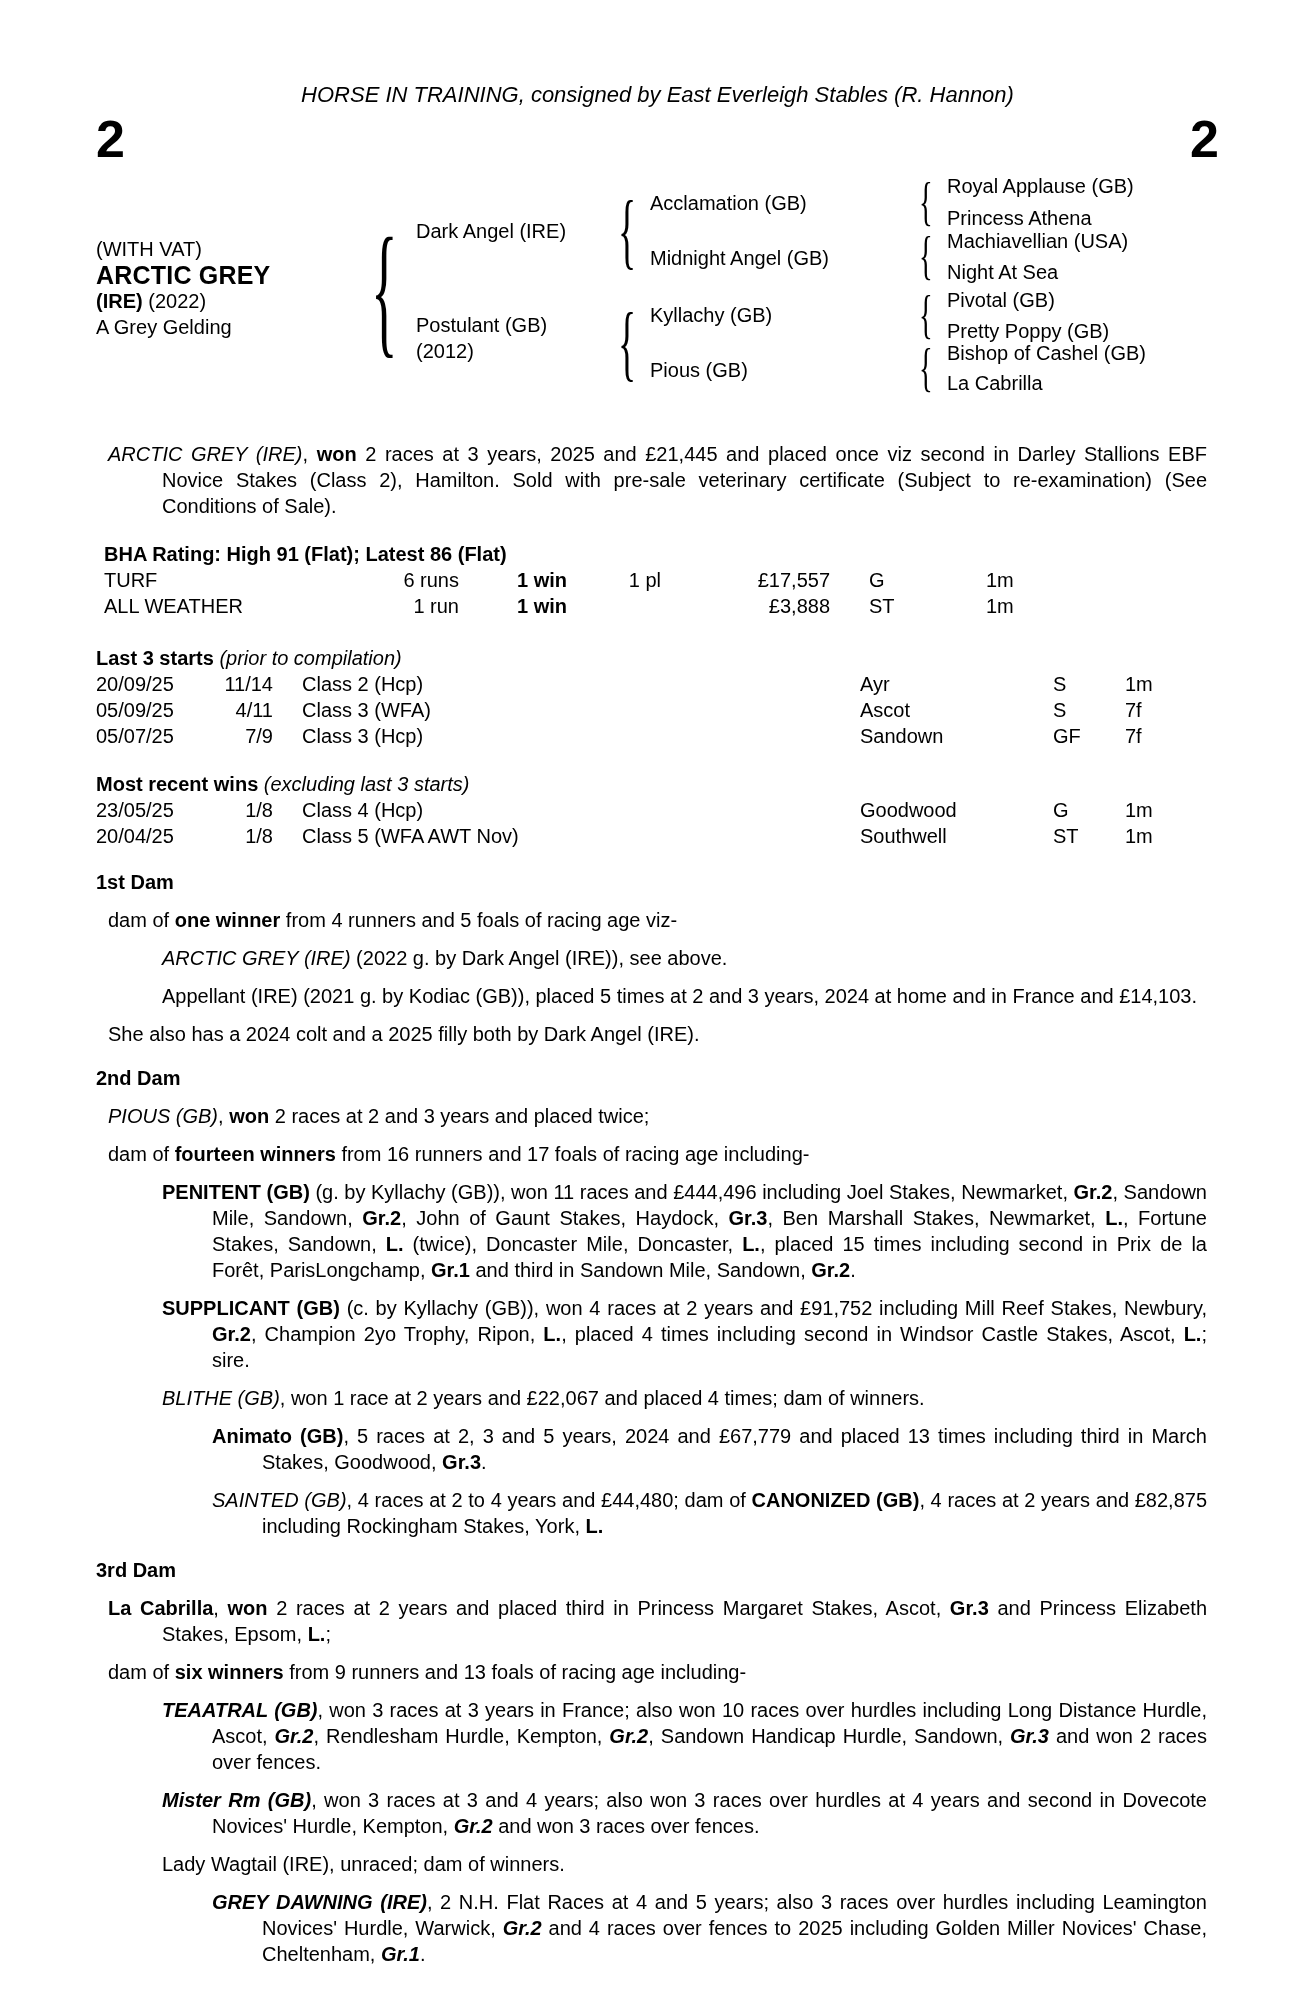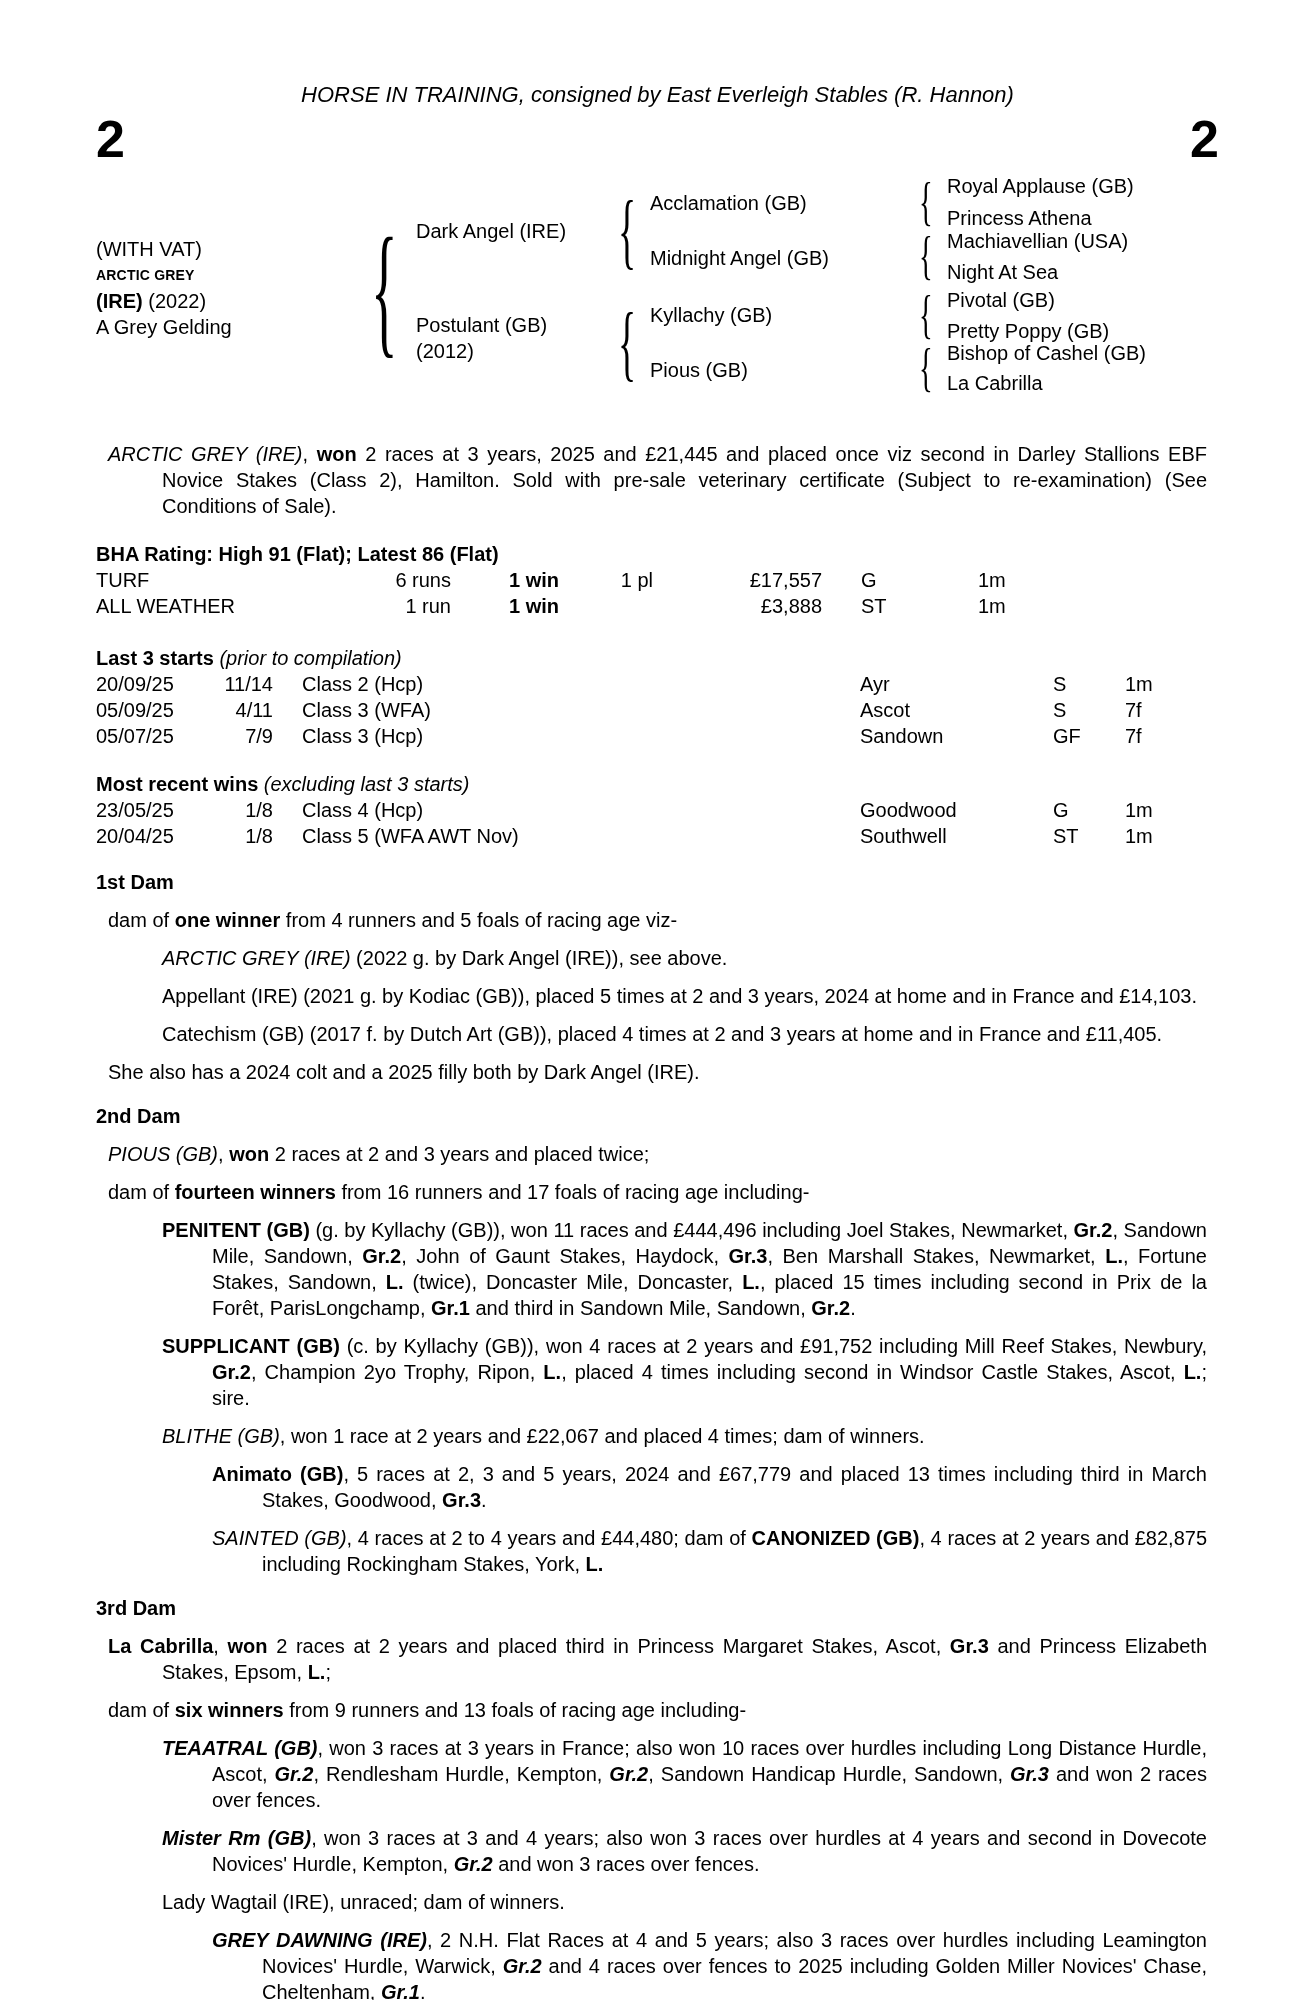--- a/index.html
+++ b/index.html
@@ -12,37 +12,37 @@
 
   .title { text-align:center; font-style:italic; font-size:22px; line-height:26px; }
 
   .lot-row { display:flex; justify-content:space-between; margin-top:6px; height:54px; }
   .lot { font-size:52px; font-weight:bold; line-height:50px; }
 
   
   .tree { position:relative; height:226px; margin-top:4px; }
   .tree .node { position:absolute; line-height:26px; white-space:nowrap; }
   .name-block { position:absolute; left:0; top:64px; line-height:26px; white-space:nowrap; }
-  .horse-name { font-weight:bold; font-size:14px; letter-spacing:0.2px; }
+  .horse-name { font-weight:bold; font-size:25px; letter-spacing:0.2px; }
   .brace { position:absolute; font-family:"Liberation Serif", serif; font-weight:normal;
            transform-origin:left center; display:block; }
   .br-s { font-size:52px;  line-height:58px;  height:58px;  transform:scaleX(0.55); }
   .br-m { font-size:84px;  line-height:92px;  height:92px;  transform:scaleX(0.45); }
   .br-l { font-size:146px; line-height:158px; height:158px; transform:scaleX(0.38); }
 
   .para { text-align:justify; margin:12px; line-height:26px; }
   .hang1 { padding-left:54px;  text-indent:-54px; }
   .prog1 { padding-left:104px; text-indent:-50px; }
   .prog2 { padding-left:154px; text-indent:-50px; }
 
   .b  { font-weight:bold; }
   .i  { font-style:italic; }
   .bi { font-weight:bold; font-style:italic; }
 
-  .sec-rating { margin-top:22px; }
+  .sec-rating { margin-top:22px;margin-left:8px; }
   .sec-last3  { margin-top:26px; }
   .sec-wins   { margin-top:22px; }
   .sec-dam1   { margin-top:20px; }
   .sec-dam2   { margin-top:18px; }
   .sec-dam3   { margin-top:18px; }
 
   .h-line { line-height:26px; }
   .trow { position:relative; height:26px; line-height:26px; }
   .cell { position:absolute; top:0; white-space:nowrap; }
   .num  { text-align:right; }
@@ -185,21 +185,20 @@
       <span class="cell d-going">ST</span>
       <span class="cell d-dist">1m</span>
     </div>
   </div>
 
   <div class="sec-dam1">
     <div class="h-line b">1st Dam</div>
     <p class="para"><span>dam of </span><span class="b">one winner</span><span> from 4 runners and 5 foals of racing age viz-</span></p>
     <p class="para prog1"><span class="i">ARCTIC GREY (IRE)</span><span> (2022 g. by Dark Angel (IRE)), see above.</span></p>
     <p class="para prog1"><span>Appellant (IRE) (2021 g. by Kodiac (GB)), placed 5 times at 2 and 3 years, 2024 at home and in France and £14,103.</span></p>
-    <p class="para prog1"><span>Catechism (GB) (2017 f. by Dutch Art (GB)), placed 4 times at 2 and 3 years at home and in France and £11,405.</span></p>
     <p class="para">She also has a 2024 colt and a 2025 filly both by Dark Angel (IRE).</p>
   </div>
 
   <div class="sec-dam2">
     <div class="h-line b">2nd Dam</div>
     <p class="para hang1"><span class="i">PIOUS (GB)</span><span>, </span><span class="b">won</span><span> 2 races at 2 and 3 years and placed twice;</span></p>
     <p class="para"><span>dam of </span><span class="b">fourteen winners</span><span> from 16 runners and 17 foals of racing age including-</span></p>
     <p class="para prog1"><span class="b">PENITENT (GB)</span><span> (g. by Kyllachy (GB)), won 11 races and £444,496 including Joel Stakes, Newmarket, </span><span class="b">Gr.2</span><span>, Sandown Mile, Sandown, </span><span class="b">Gr.2</span><span>, John of Gaunt Stakes, Haydock, </span><span class="b">Gr.3</span><span>, Ben Marshall Stakes, Newmarket, </span><span class="b">L.</span><span>, Fortune Stakes, Sandown, </span><span class="b">L.</span><span> (twice), Doncaster Mile, Doncaster, </span><span class="b">L.</span><span>, placed 15 times including second in Prix de la Forêt, ParisLongchamp, </span><span class="b">Gr.1</span><span> and third in Sandown Mile, Sandown, </span><span class="b">Gr.2</span><span>.</span></p>
     <p class="para prog1"><span class="b">SUPPLICANT (GB)</span><span> (c. by Kyllachy (GB)), won 4 races at 2 years and £91,752 including Mill Reef Stakes, Newbury, </span><span class="b">Gr.2</span><span>, Champion 2yo Trophy, Ripon, </span><span class="b">L.</span><span>, placed 4 times including second in Windsor Castle Stakes, Ascot, </span><span class="b">L.</span><span>; sire.</span></p>
     <p class="para prog1"><span class="i">BLITHE (GB)</span><span>, won 1 race at 2 years and £22,067 and placed 4 times; dam of winners.</span></p>

